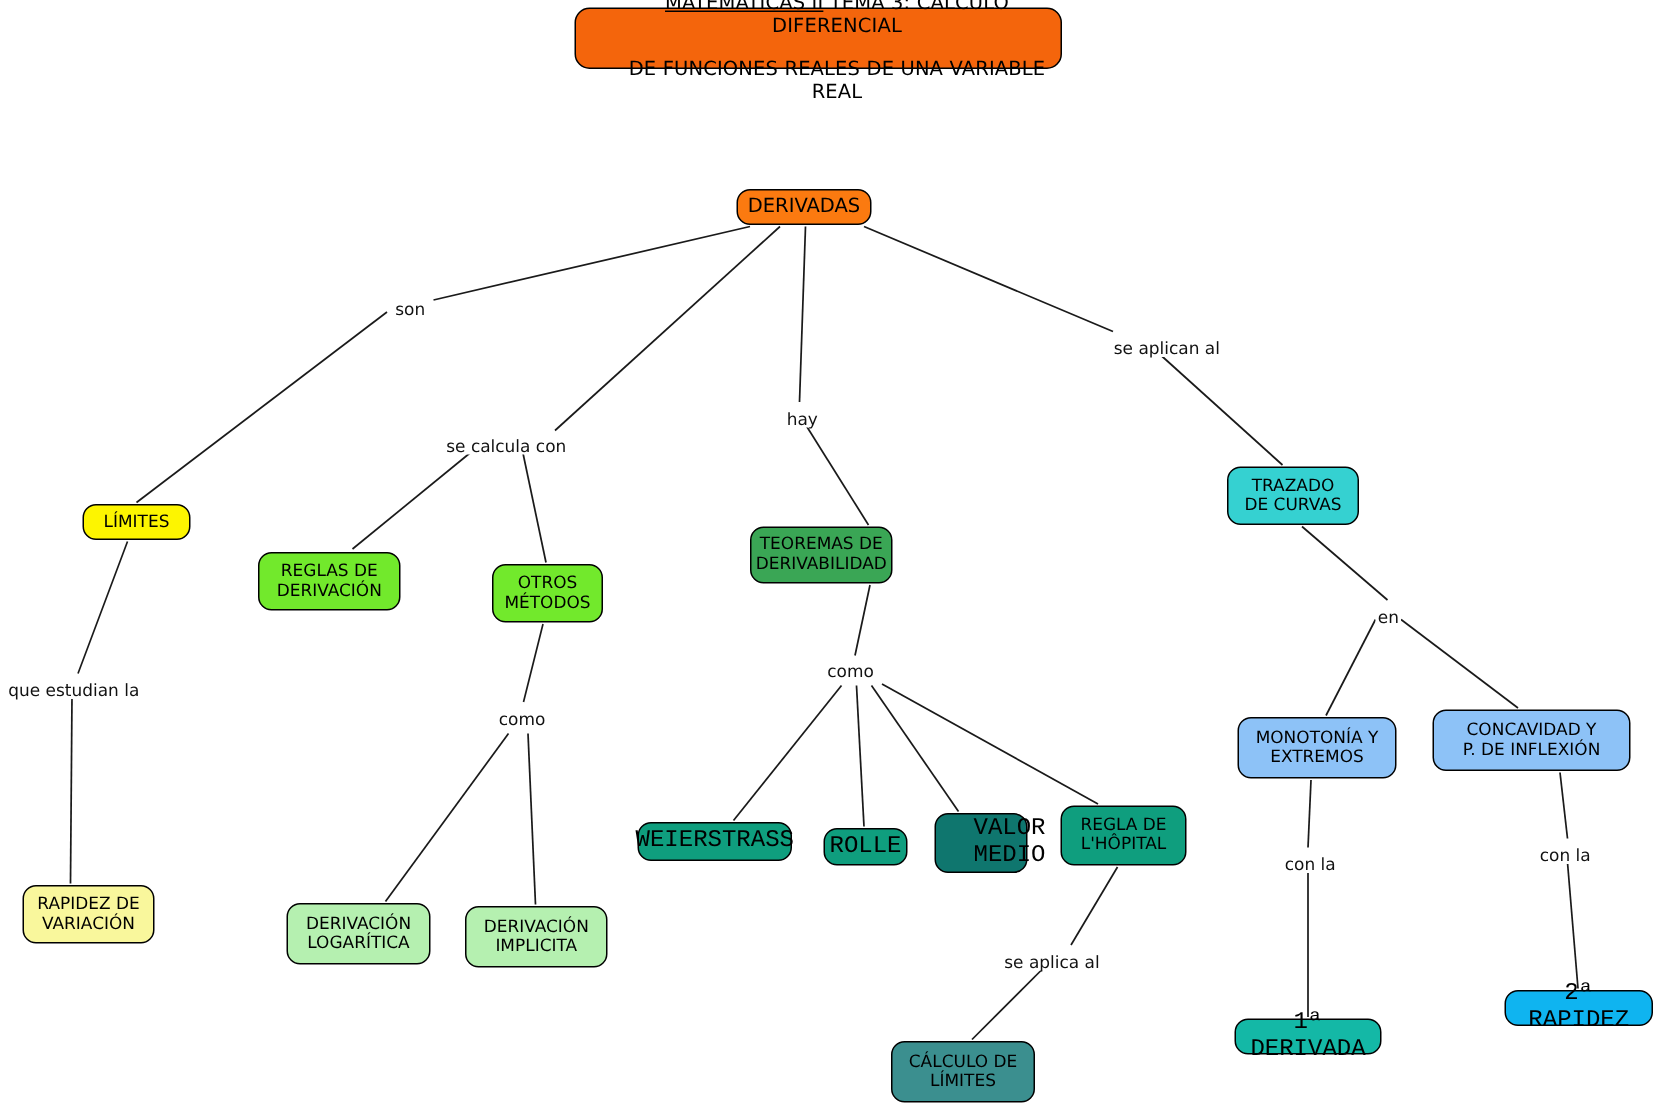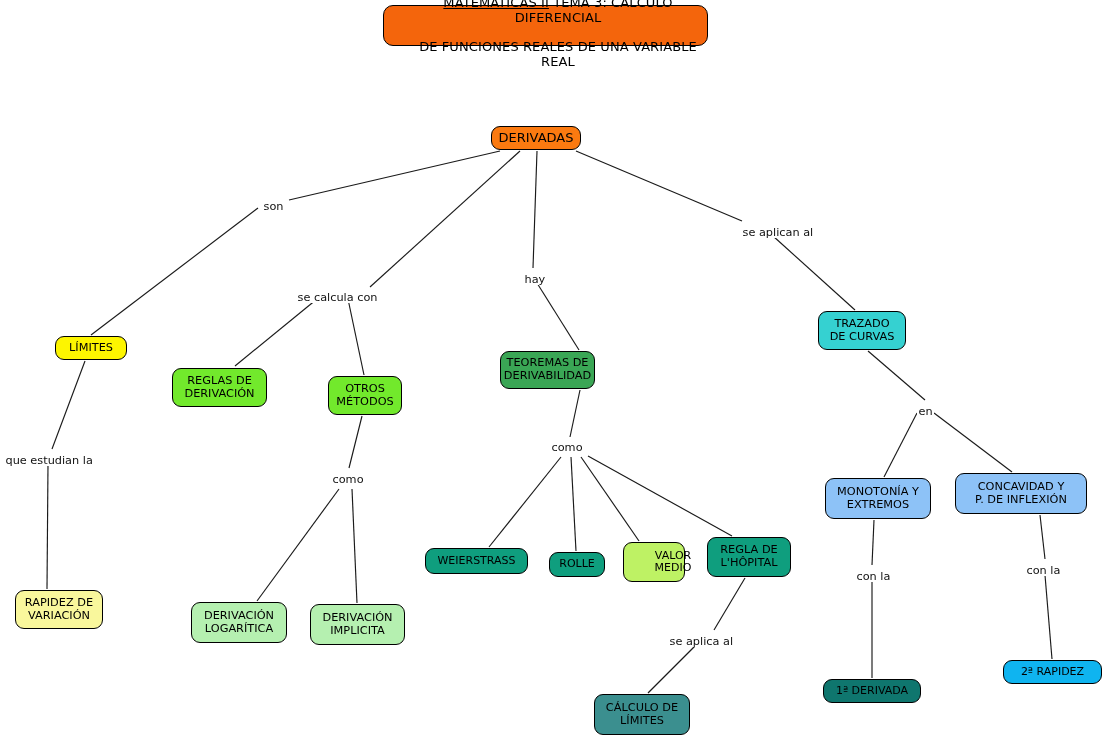--- a/index.html
+++ b/index.html
@@ -58,21 +58,21 @@
     position: absolute;
     font-size: 11.3px;
     color: #111111;
     white-space: nowrap;
     background: #ffffff;
     padding: 0 1.5px;
     line-height: 1;
   }
   .n-derivadas   { font-size: 13px; }
   .n-generic     { font-size: 11.3px; }
-  .n-small       { font-size: 11px; }
+  .n-small       { font-size: 16px; font-family: Liberation Mono, monospace; }
 </style>
 </head>
 <body>
 
 <div id="canvas">
 
   <svg class="edges" viewBox="0 0 1105 738">
       <line x1="500" y1="151" x2="289" y2="200" stroke="#1a1a1a"></line>
       <line x1="258" y1="208" x2="91" y2="335" stroke="#1a1a1a"></line>
       <line x1="520" y1="151" x2="370" y2="287" stroke="#1a1a1a"></line>
@@ -120,33 +120,33 @@
       <div class="node n-generic" style="left: 328px; top: 376px; width: 74px; height: 39px; background: rgb(114, 233, 44);">OTROS
 MÉTODOS</div>
       <div class="node n-generic" style="left: 191px; top: 602px; width: 96px; height: 41px; background: rgb(181, 240, 176);">DERIVACIÓN
 LOGARÍTICA</div>
       <div class="node n-generic" style="left: 310px; top: 604px; width: 95px; height: 41px; background: rgb(181, 240, 176);">DERIVACIÓN
 IMPLICITA</div>
       <div class="node n-generic" style="left: 500px; top: 351px; width: 95px; height: 38px; background: rgb(58, 166, 85);">TEOREMAS DE
 DERIVABILIDAD</div>
       <div class="node n-small" style="left: 425px; top: 548px; width: 103px; height: 26px; background: rgb(15, 158, 126);">WEIERSTRASS</div>
       <div class="node n-small" style="left: 549px; top: 552px; width: 56px; height: 25px; background: rgb(15, 158, 126);">ROLLE</div>
-      <div class="node n-small" style="left: 623px; top: 542px; width: 62px; height: 40px; background: #bef264; padding-left: 45px;">VALOR
+      <div class="node n-small" style="left: 623px; top: 542px; width: 62px; height: 40px; background: #0f766e; padding-left: 45px;">VALOR
 MEDIO</div>
       <div class="node n-generic" style="left: 707px; top: 537px; width: 84px; height: 40px; background: rgb(15, 158, 126);">REGLA DE
 L'HÔPITAL</div>
       <div class="node n-generic" style="left: 594px; top: 694px; width: 96px; height: 41px; background: rgb(59, 143, 143);">CÁLCULO DE
 LÍMITES</div>
       <div class="node n-generic" style="left: 818px; top: 311px; width: 88px; height: 39px; background: rgb(53, 209, 209);">TRAZADO
 DE CURVAS</div>
       <div class="node n-generic" style="left: 825px; top: 478px; width: 106px; height: 41px; background: rgb(141, 194, 247);">MONOTONÍA Y
 EXTREMOS</div>
       <div class="node n-generic" style="left: 955px; top: 473px; width: 132px; height: 41px; background: rgb(141, 194, 247);">CONCAVIDAD Y
 P. DE INFLEXIÓN</div>
-      <div class="node n-small" style="left: 823px; top: 679px; width: 98px; height: 24px; background: #0f766e;">1ª DERIVADA</div>
+      <div class="node n-small" style="left: 823px; top: 679px; width: 98px; height: 24px; background: #14b8a6;">1ª DERIVADA</div>
       <div class="node n-small" style="left: 1003px; top: 660px; width: 99px; height: 24px; background: rgb(15, 180, 240);">2ª RAPIDEZ</div>
     </div>
   <div id="label-layer">
       <div class="edge-label" style="left: 262px; top: 201px;">son</div>
       <div class="edge-label" style="left: 296px; top: 292px;">se calcula con</div>
       <div class="edge-label" style="left: 523px; top: 274px;">hay</div>
       <div class="edge-label" style="left: 741px; top: 227px;">se aplican al</div>
       <div class="edge-label" style="left: 4px; top: 455px;">que estudian la</div>
       <div class="edge-label" style="left: 331px; top: 474px;">como</div>
       <div class="edge-label" style="left: 550px; top: 442px;">como</div>

